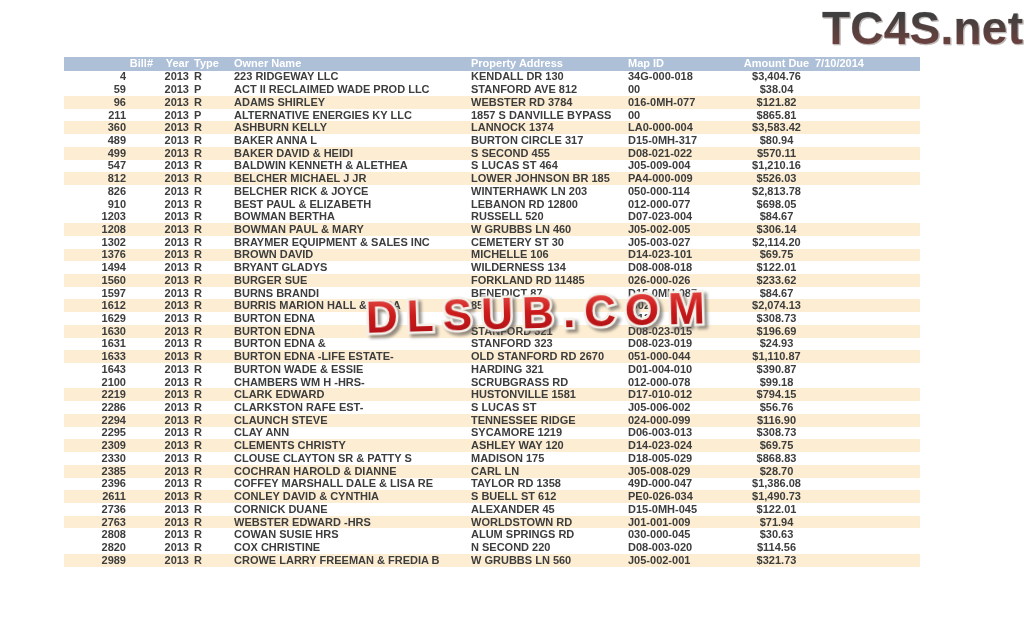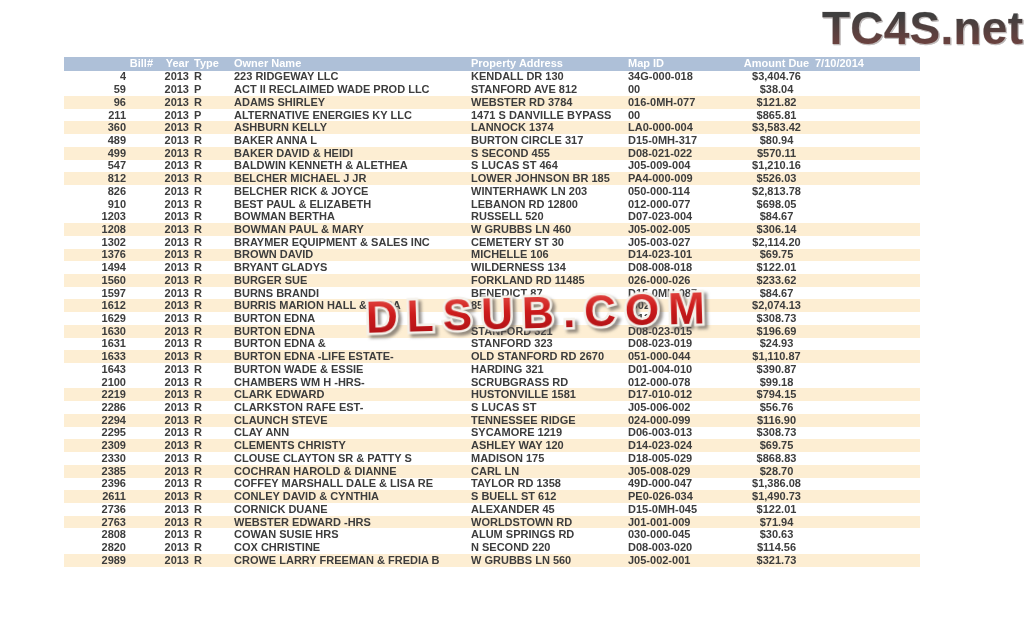--- a/index.html
+++ b/index.html
@@ -85,21 +85,21 @@
       <div class="cell">WEBSTER RD 3784</div>
       <div class="cell">016-0MH-077</div>
       <div class="cell c-amt">$121.82</div>
       <div class="cell c-date"></div>
     </div>
         <div class="trow">
       <div class="cell c-bill">211</div>
       <div class="cell c-year">2013</div>
       <div class="cell c-type">P</div>
       <div class="cell">ALTERNATIVE ENERGIES KY LLC</div>
-      <div class="cell">1471 S DANVILLE BYPASS</div>
+      <div class="cell">1857 S DANVILLE BYPASS</div>
       <div class="cell">00</div>
       <div class="cell c-amt">$865.81</div>
       <div class="cell c-date"></div>
     </div>
         <div class="trow hl">
       <div class="cell c-bill">360</div>
       <div class="cell c-year">2013</div>
       <div class="cell c-type">R</div>
       <div class="cell">ASHBURN KELLY</div>
       <div class="cell">LANNOCK 1374</div>

